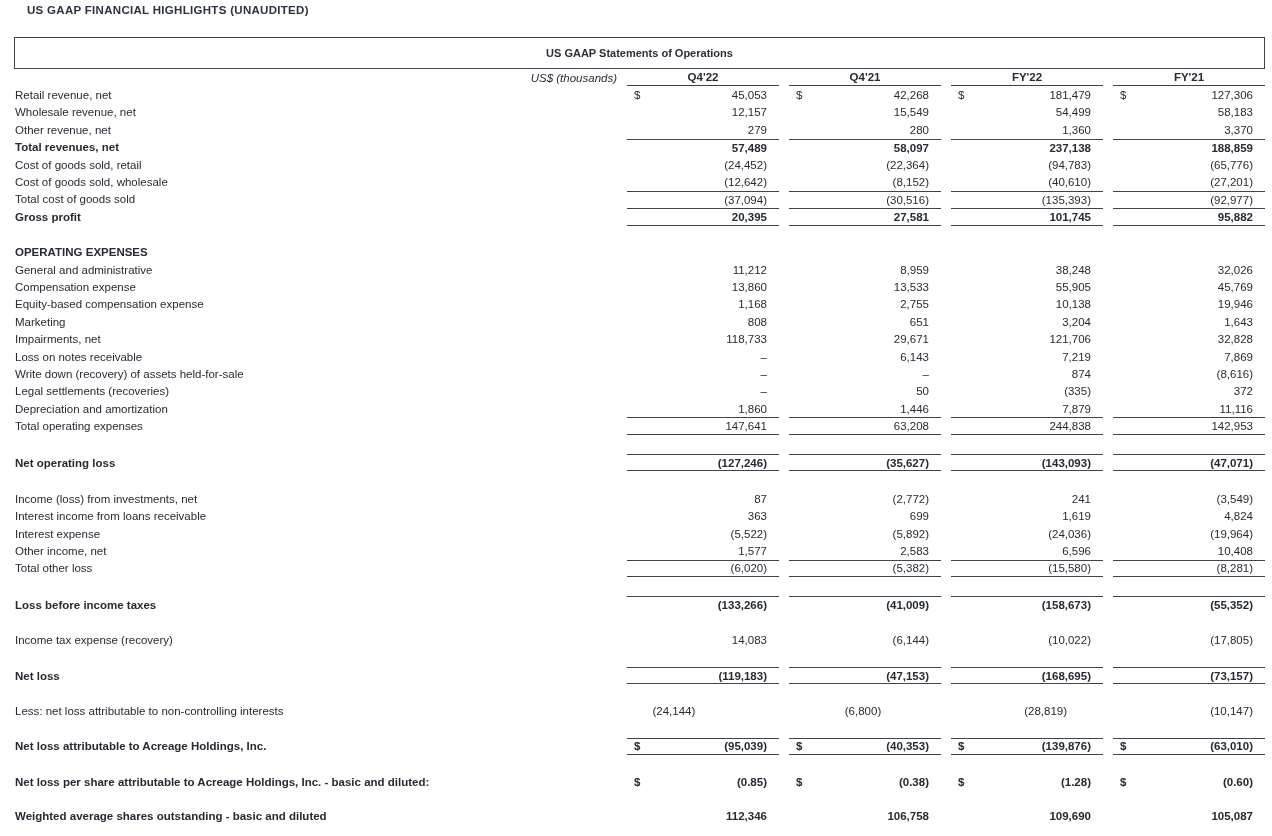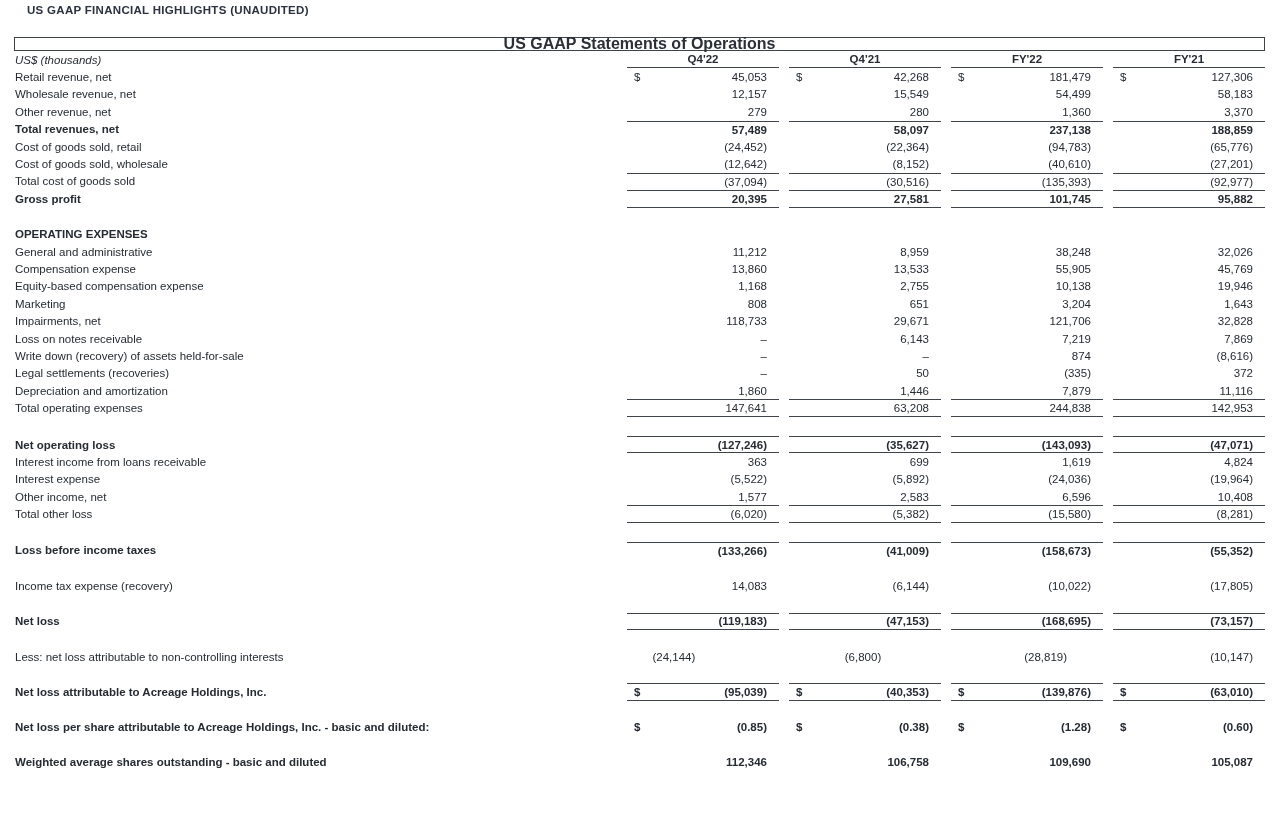--- a/index.html
+++ b/index.html
@@ -8,30 +8,30 @@
     width: 1272px; height: 836px; position: relative; overflow: hidden;
     font-family: "Liberation Sans", sans-serif;
     color: #262b33;
   }
   .page-title {
     position: absolute; left: 27px; top: 4px;
     font-size: 11.5px; font-weight: bold; letter-spacing: .3px; color: #2b3140;
   }
   .table-wrap { position: absolute; left: 14px; top: 37px; width: 1251px; }
   .title-box {
-    border: 1px solid #3f444b; height: 14px;
+    border: 1px solid #3f444b; height: 32px;
     display: flex; align-items: center; justify-content: center;
-    font-size: 16px; font-weight: bold; color: #2a2f38;
+    font-size: 11px; font-weight: bold; color: #2a2f38;
   }
   .row { display: flex; height: 17.4px; align-items: center; }
   .label {
     width: 603px; font-size: 11.5px; padding-left: 1px;
     white-space: nowrap; overflow: hidden;
   }
-  .label.italic { font-style: italic; }
+  .label.italic { font-style: italic; text-align: right; }
   .cell {
     width: 152px; margin-left: 10px; height: 100%;
     position: relative; display: flex; align-items: center; justify-content: flex-end;
     font-size: 11.5px;
   }
   .cell .v { padding-right: 12px; white-space: nowrap; }
   .cell .d { position: absolute; left: 7px; top: 50%; transform: translateY(-50%); }
   .cell.hdr { justify-content: center; font-weight: bold; }
   .cell.hdr .v { padding-right: 0; }
   .bt { border-top: 1px solid #3f444b; }
@@ -350,20 +350,35 @@
         <div class="cell bt bb">
           <span class="v">(35,627)</span>
         </div>
         <div class="cell bt bb">
           <span class="v">(143,093)</span>
         </div>
         <div class="cell bt bb">
           <span class="v">(47,071)</span>
         </div>
       </div>
+      <div class="row" style="margin-top: 19px;">
+        <div class="label">Income (loss) from investments, net</div>
+        <div class="cell">
+          <span class="v">87</span>
+        </div>
+        <div class="cell">
+          <span class="v">(2,772)</span>
+        </div>
+        <div class="cell">
+          <span class="v">241</span>
+        </div>
+        <div class="cell">
+          <span class="v">(3,549)</span>
+        </div>
+      </div>
       <div class="row">
         <div class="label">Interest income from loans receivable</div>
         <div class="cell">
           <span class="v">363</span>
         </div>
         <div class="cell">
           <span class="v">699</span>
         </div>
         <div class="cell">
           <span class="v">1,619</span>

